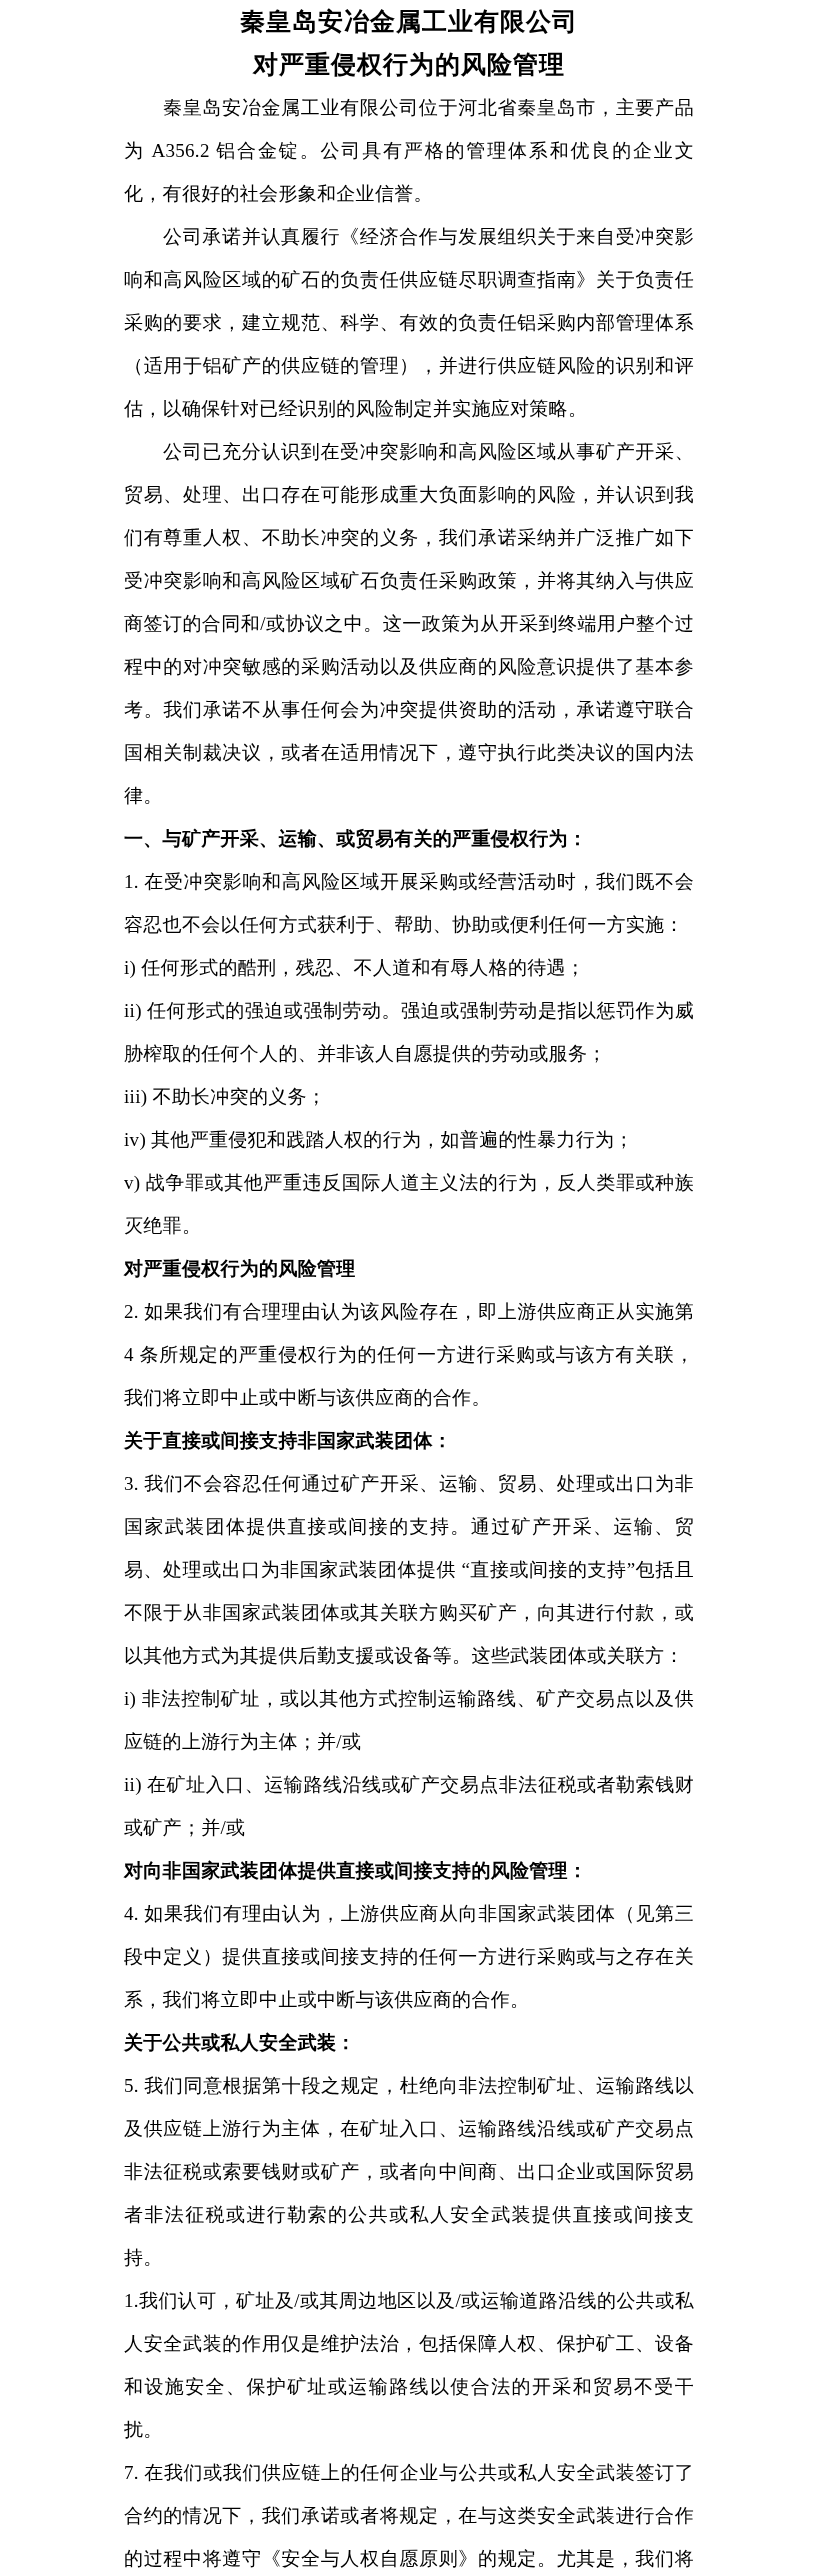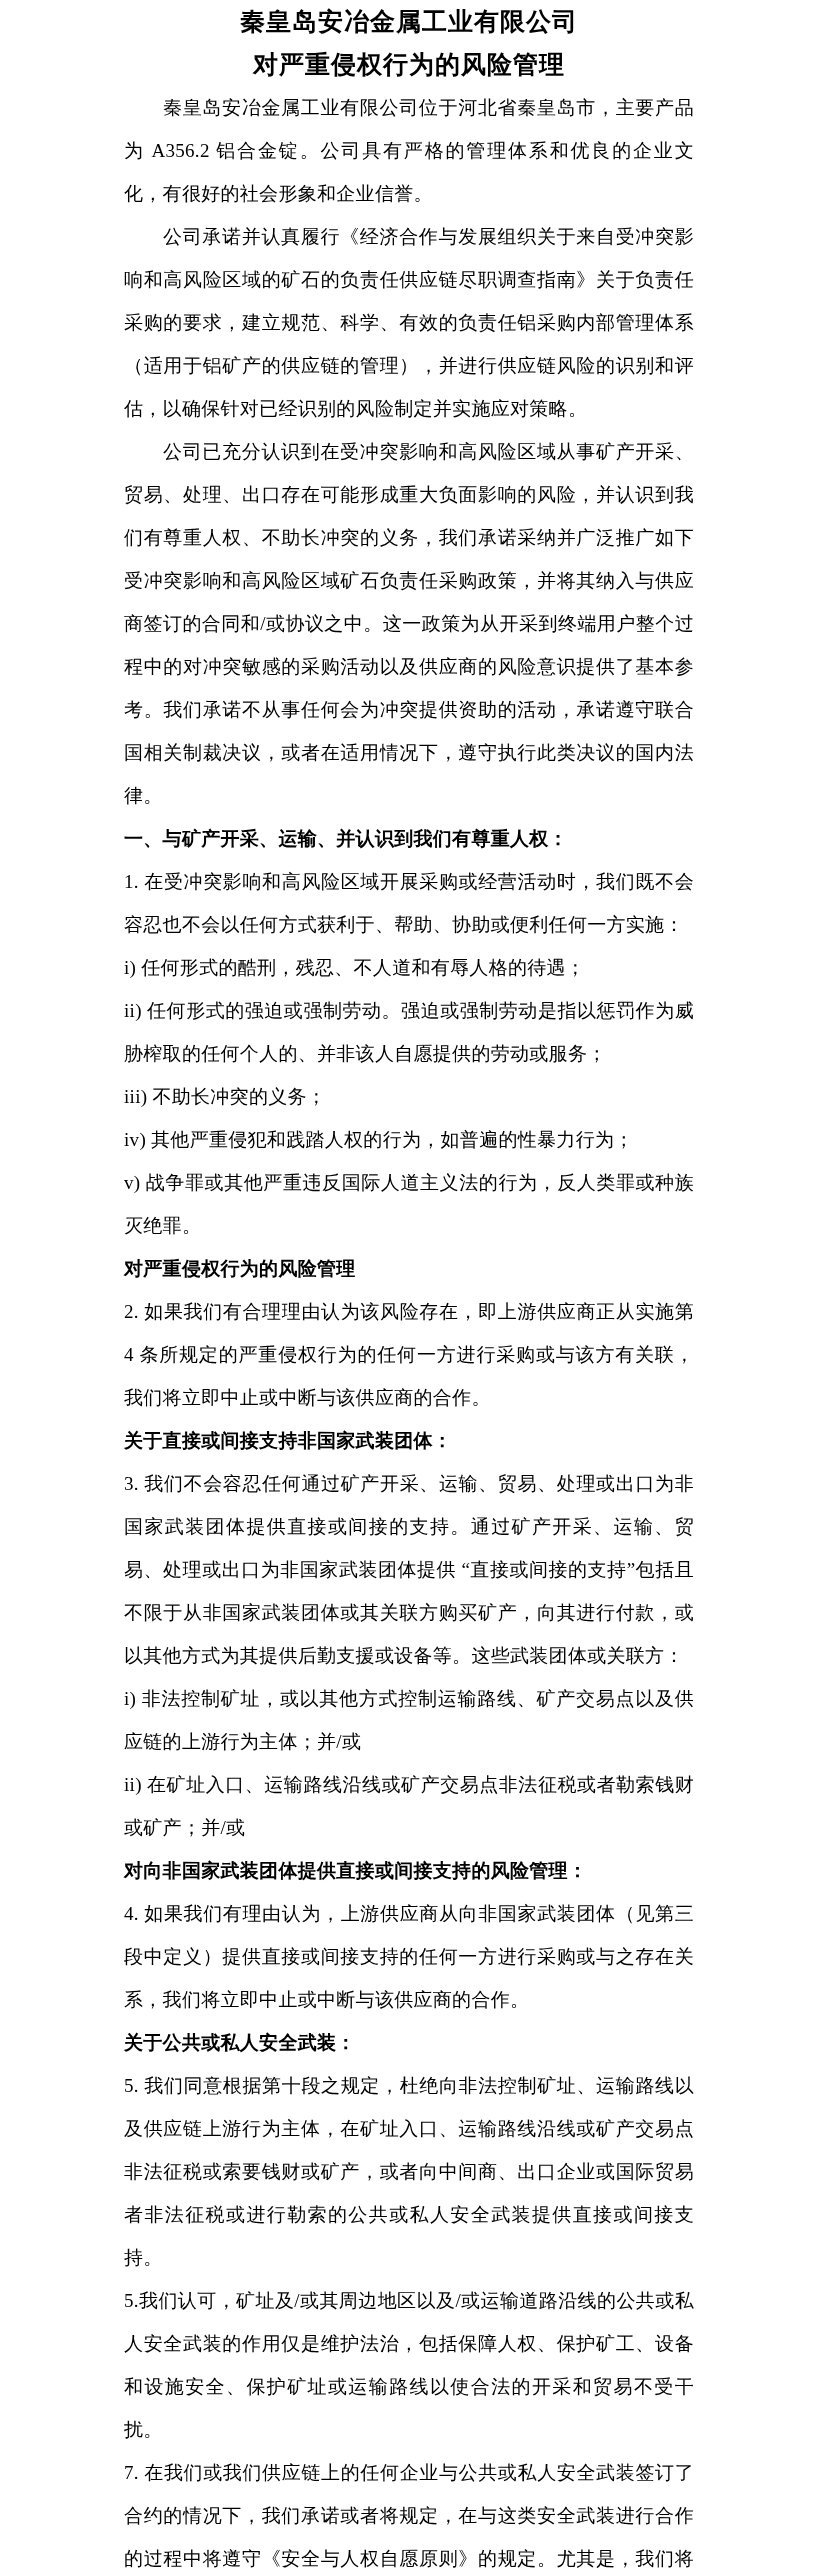--- a/index.html
+++ b/index.html
@@ -48,35 +48,35 @@
 <body>
 
 <div class="doc">
   <p class="title">秦皇岛安冶金属工业有限公司</p>
   <p class="title">对严重侵权行为的风险管理</p>
 
   <div id="doc-body">
       <p class="blk p-indent">秦皇岛安冶金属工业有限公司位于河北省秦皇岛市，主要产品为 A356.2 铝合金锭。公司具有严格的管理体系和优良的企业文化，有很好的社会形象和企业信誉。</p>
       <p class="blk p-indent">公司承诺并认真履行《经济合作与发展组织关于来自受冲突影响和高风险区域的矿石的负责任供应链尽职调查指南》关于负责任采购的要求，建立规范、科学、有效的负责任铝采购内部管理体系（适用于铝矿产的供应链的管理），并进行供应链风险的识别和评估，以确保针对已经识别的风险制定并实施应对策略。</p>
       <p class="blk p-indent">公司已充分认识到在受冲突影响和高风险区域从事矿产开采、贸易、处理、出口存在可能形成重大负面影响的风险，并认识到我们有尊重人权、不助长冲突的义务，我们承诺采纳并广泛推广如下受冲突影响和高风险区域矿石负责任采购政策，并将其纳入与供应商签订的合同和/或协议之中。这一政策为从开采到终端用户整个过程中的对冲突敏感的采购活动以及供应商的风险意识提供了基本参考。我们承诺不从事任何会为冲突提供资助的活动，承诺遵守联合国相关制裁决议，或者在适用情况下，遵守执行此类决议的国内法律。</p>
-      <p class="blk heading">一、与矿产开采、运输、并认识到我们有尊重人权：</p>
+      <p class="blk heading">一、与矿产开采、运输、或贸易有关的严重侵权行为：</p>
       <p class="blk p">1. 在受冲突影响和高风险区域开展采购或经营活动时，我们既不会容忍也不会以任何方式获利于、帮助、协助或便利任何一方实施：</p>
       <p class="blk p">i) 任何形式的酷刑，残忍、不人道和有辱人格的待遇；</p>
       <p class="blk p">ii) 任何形式的强迫或强制劳动。强迫或强制劳动是指以惩罚作为威胁榨取的任何个人的、并非该人自愿提供的劳动或服务；</p>
       <p class="blk p">iii) 不助长冲突的义务；</p>
       <p class="blk p">iv) 其他严重侵犯和践踏人权的行为，如普遍的性暴力行为；</p>
       <p class="blk p">v) 战争罪或其他严重违反国际人道主义法的行为，反人类罪或种族灭绝罪。</p>
       <p class="blk heading">对严重侵权行为的风险管理</p>
       <p class="blk p">2. 如果我们有合理理由认为该风险存在，即上游供应商正从实施第 4 条所规定的严重侵权行为的任何一方进行采购或与该方有关联，我们将立即中止或中断与该供应商的合作。</p>
       <p class="blk heading">关于直接或间接支持非国家武装团体：</p>
       <p class="blk p">3. 我们不会容忍任何通过矿产开采、运输、贸易、处理或出口为非国家武装团体提供直接或间接的支持。通过矿产开采、运输、贸易、处理或出口为非国家武装团体提供 “直接或间接的支持”包括且不限于从非国家武装团体或其关联方购买矿产，向其进行付款，或以其他方式为其提供后勤支援或设备等。这些武装团体或关联方：</p>
       <p class="blk p">i) 非法控制矿址，或以其他方式控制运输路线、矿产交易点以及供应链的上游行为主体；并/或</p>
       <p class="blk p">ii) 在矿址入口、运输路线沿线或矿产交易点非法征税或者勒索钱财或矿产；并/或</p>
       <p class="blk heading">对向非国家武装团体提供直接或间接支持的风险管理：</p>
       <p class="blk p">4. 如果我们有理由认为，上游供应商从向非国家武装团体（见第三段中定义）提供直接或间接支持的任何一方进行采购或与之存在关系，我们将立即中止或中断与该供应商的合作。</p>
       <p class="blk heading">关于公共或私人安全武装：</p>
       <p class="blk p">5. 我们同意根据第十段之规定，杜绝向非法控制矿址、运输路线以及供应链上游行为主体，在矿址入口、运输路线沿线或矿产交易点非法征税或索要钱财或矿产，或者向中间商、出口企业或国际贸易者非法征税或进行勒索的公共或私人安全武装提供直接或间接支持。</p>
-      <p class="blk p">5.我们认可，矿址及/或其周边地区以及/或运输道路沿线的公共或私人安全武装的作用仅是维护法治，包括保障人权、保护矿工、设备和设施安全、保护矿址或运输路线以使合法的开采和贸易不受干扰。</p>
+      <p class="blk p">1.我们认可，矿址及/或其周边地区以及/或运输道路沿线的公共或私人安全武装的作用仅是维护法治，包括保障人权、保护矿工、设备和设施安全、保护矿址或运输路线以使合法的开采和贸易不受干扰。</p>
       <p class="blk p">7. 在我们或我们供应链上的任何企业与公共或私人安全武装签订了合约的情况下，我们承诺或者将规定，在与这类安全武装进行合作的过程中将遵守《安全与人权自愿原则》的规定。尤其是，我们将会支持或采取措施运用筛查政策，确保已知的实施过严重侵犯人权行为的个人或安全武装单位不被录用。</p>
     </div>
 
 </div>
 
 
 </body></html>

